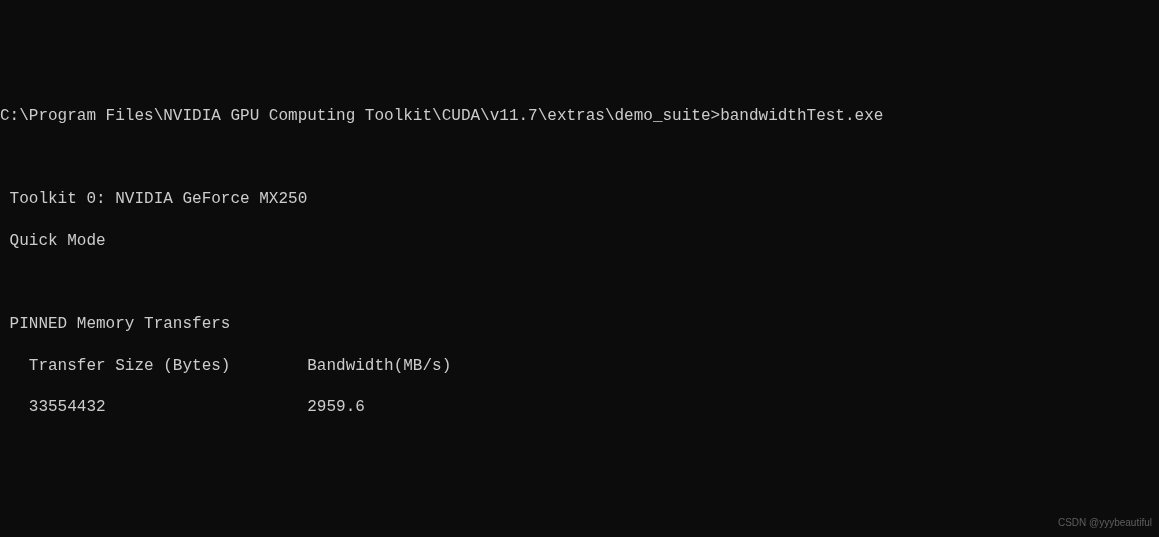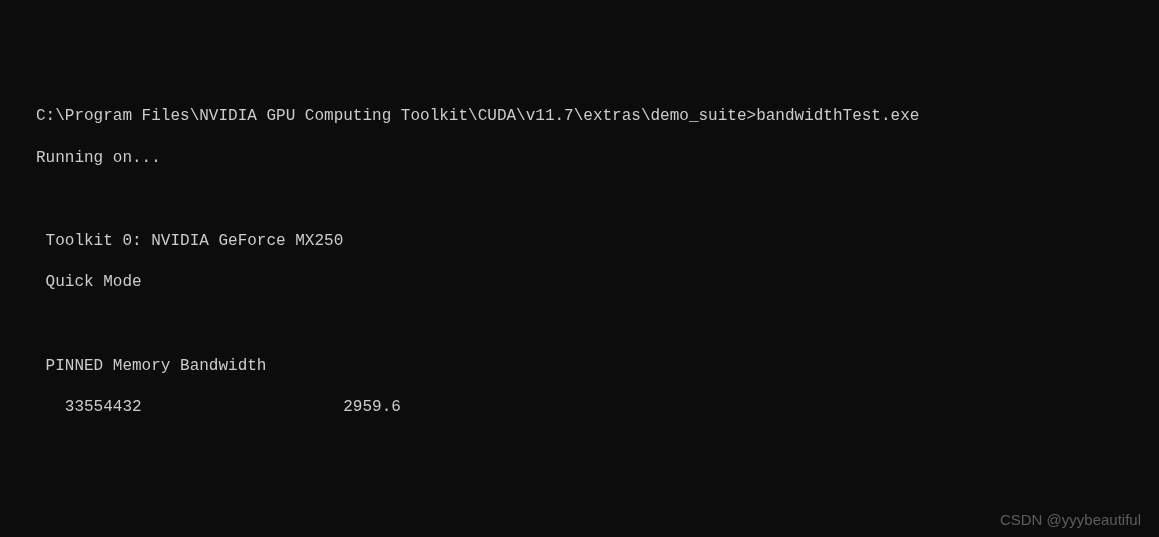--- a/index.html
+++ b/index.html
@@ -17,45 +17,44 @@
       white-space: pre;
       overflow: hidden;
       width: 1159px;
       height: 537px;
     }
     .terminal {
       background-color: #0c0c0c;
     }
     .line {
       display: block;
-      margin-left: 36px;
     }
     .watermark {
       position: absolute;
       bottom: 8px;
-      right: 18px;
+      right: 7px;
       color: #888888;
-      font-size: 15px;
+      font-size: 10px;
       opacity: 0.65;
       font-family: sans-serif;
     }
   </style>
 </head>
 <body>
 
 
 
 <div class="terminal">
 <span class="line"><span>C:\Program Files\NVIDIA GPU Computing Toolkit\CUDA\v11.7\extras\demo_suite&gt;</span><span>bandwidthTest.exe</span></span>
-<span class="line">Running on...</span>
 <span class="line"> </span>
 <span class="line"> Toolkit 0: NVIDIA GeForce MX250</span>
 <span class="line"> Quick Mode</span>
 <span class="line"> </span>
-<span class="line"> PINNED Memory Bandwidth</span>
+<span class="line"> PINNED Memory Transfers</span>
+<span class="line"><span>   Transfer Size (Bytes)</span><span>        </span><span>Bandwidth(MB/s)</span></span>
 <span class="line"><span>   33554432</span>                     <span>2959.6</span></span>
 
 
 
 
 
 
 
 
 

